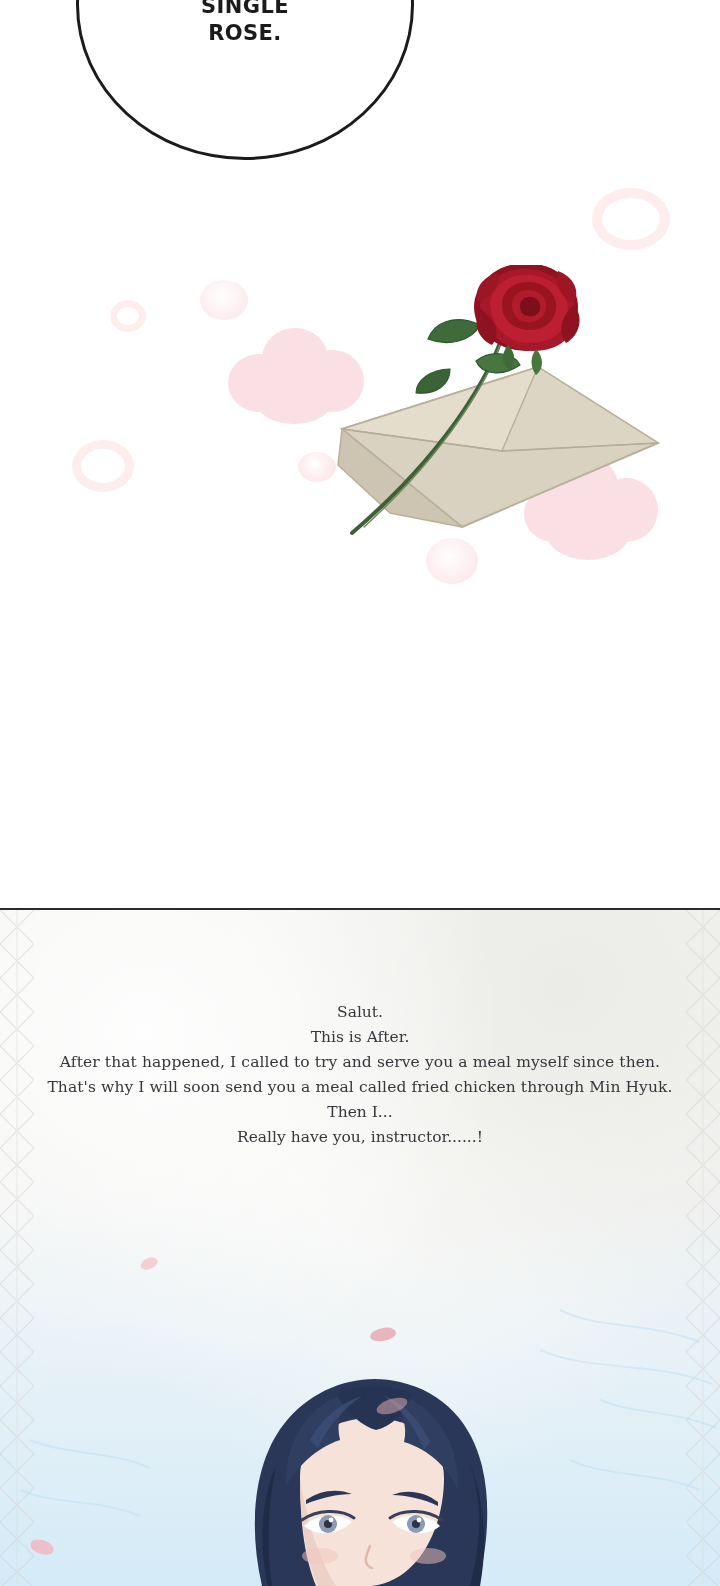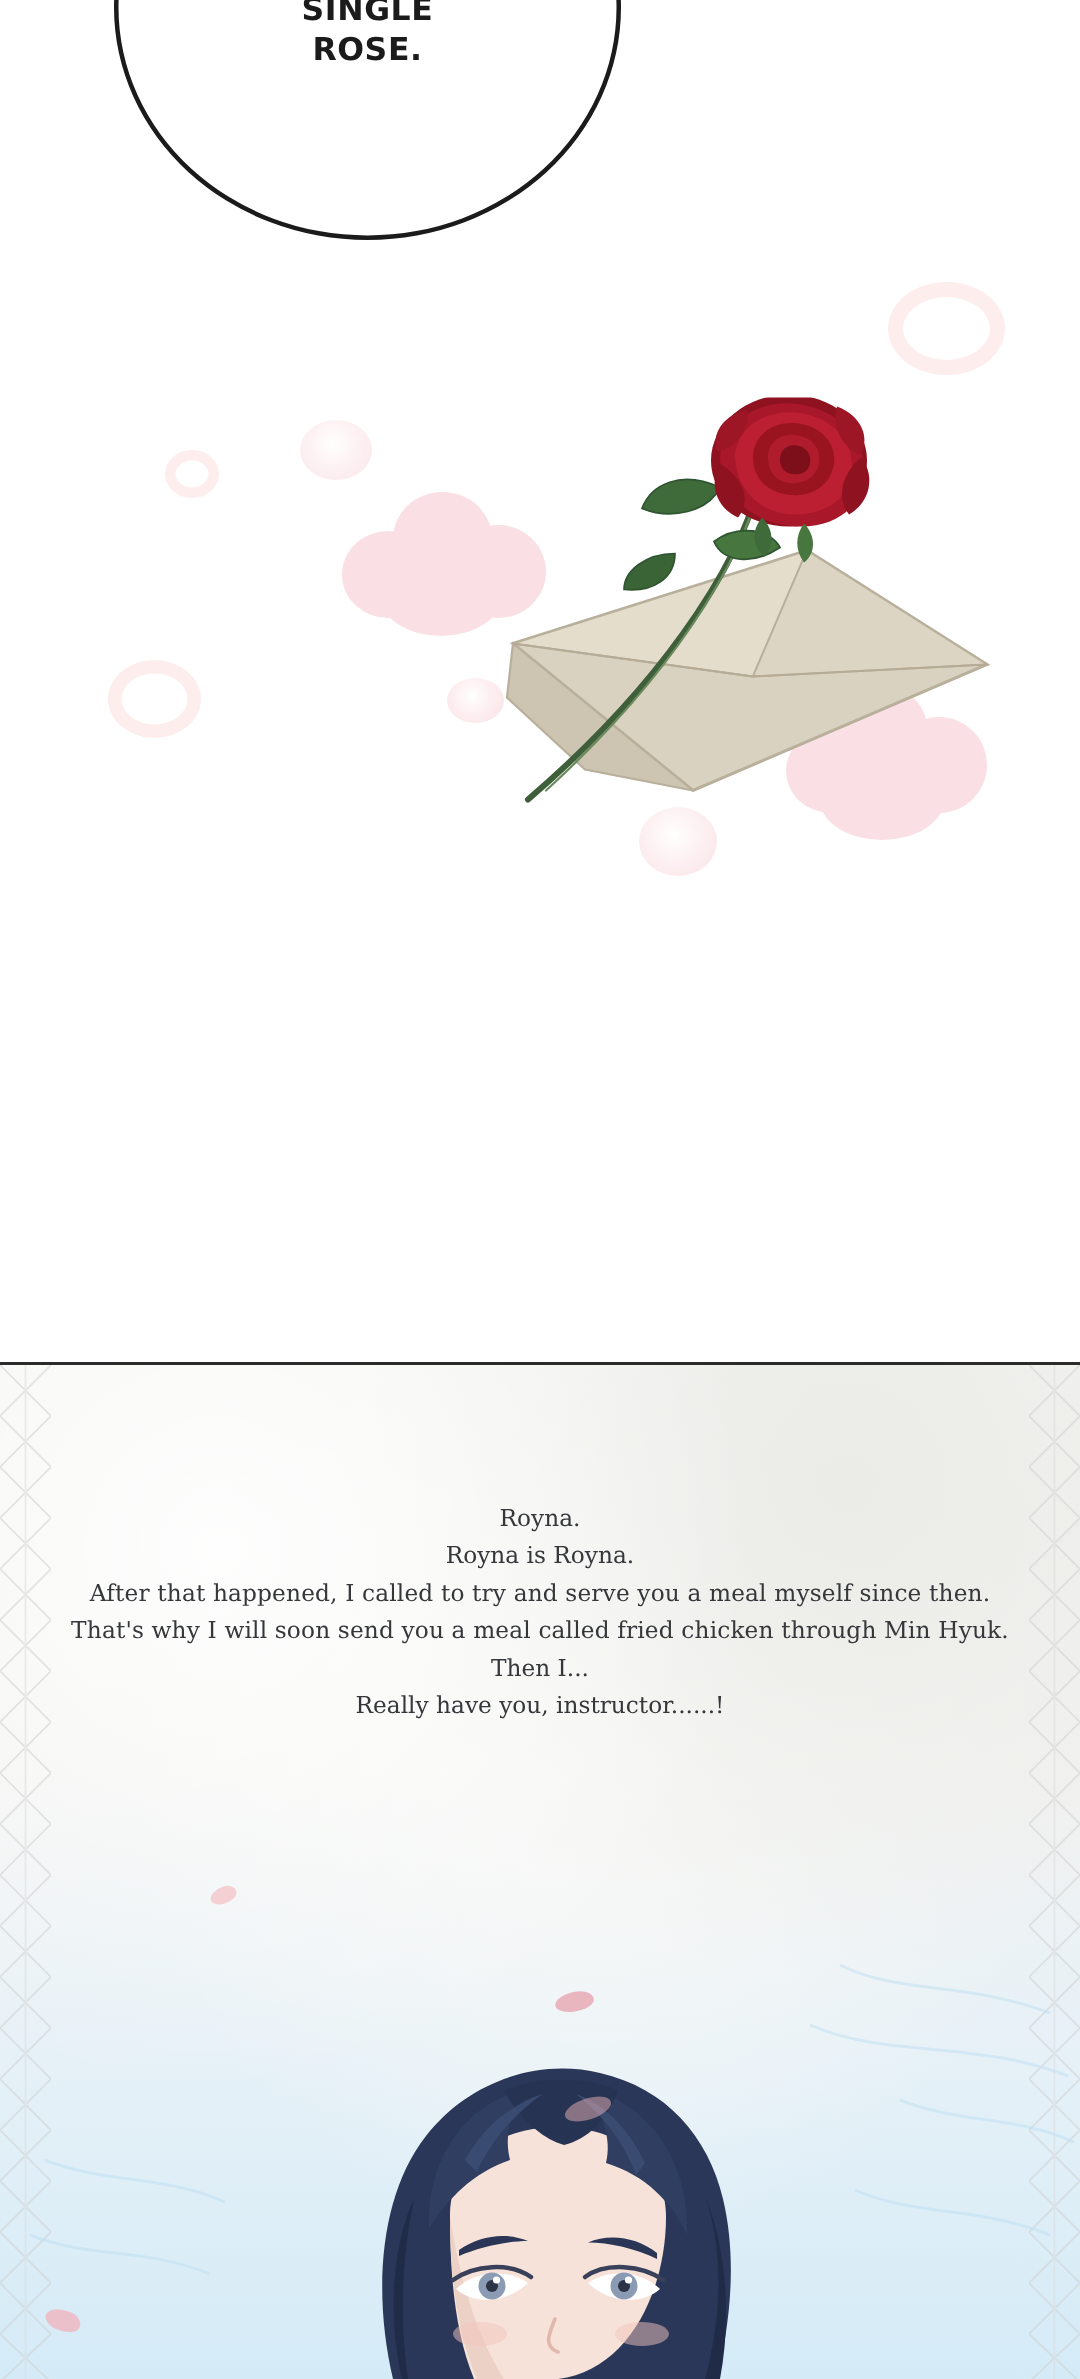--- a/index.html
+++ b/index.html
@@ -250,22 +250,22 @@
         <path d="M540,60 C590,82 650,70 712,94"></path>
         <path d="M600,110 C640,126 676,120 716,138"></path>
         <path d="M30,150 C70,166 110,160 150,178"></path>
         <path d="M20,200 C60,216 96,208 140,226"></path>
         <path d="M570,170 C610,188 650,180 700,200"></path>
       </g>
     </svg>
   </div>
 
   <div class="letter-text">
-    <span class="ln">Royna.</span>
-    <span class="ln">Royna is Royna.</span>
+    <span class="ln">Salut.</span>
+    <span class="ln">This is After.</span>
     <span class="ln w">After that happened, I called to try and serve you a meal myself since then.</span>
     <span class="ln w">That's why I will soon send you a meal called fried chicken through Min Hyuk.</span>
     <span class="ln">Then I...</span>
     <span class="ln">Really have you, instructor......!</span>
   </div>
 
   <div class="petal" style="left:140px; top:1258px; width:18px; height:11px; transform:rotate(-18deg);"></div>
   <div class="petal" style="left:30px; top:1540px; width:24px; height:14px; transform:rotate(22deg); background:#eeb9c2;"></div>
   <div class="petal" style="left:370px; top:1328px; width:26px; height:13px; transform:rotate(-8deg); background:#e8aab6;"></div>
 

